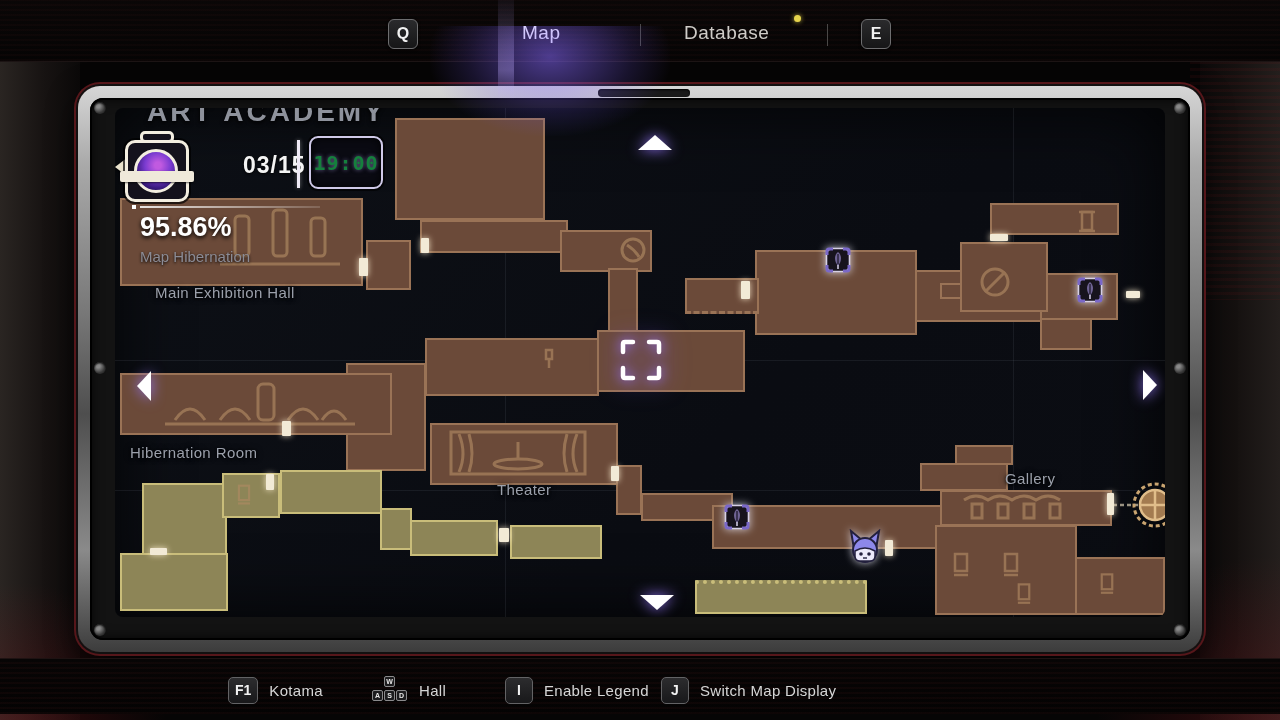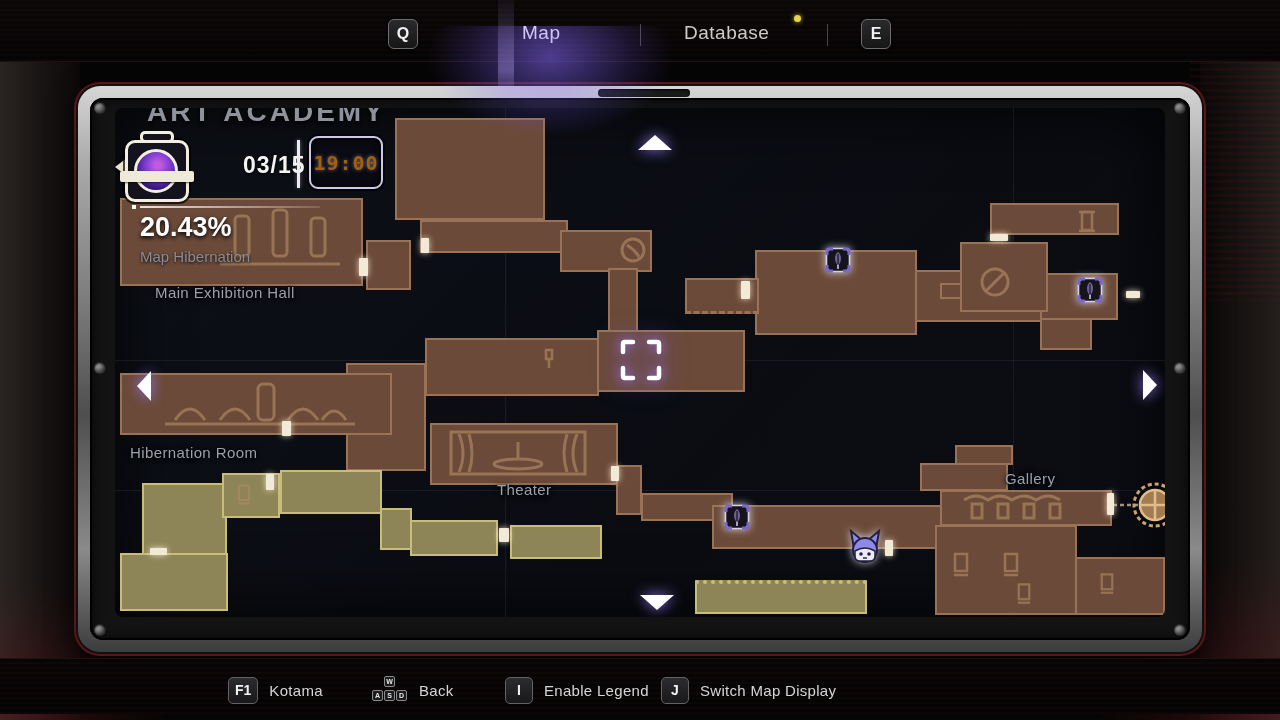--- a/index.html
+++ b/index.html
@@ -94,21 +94,21 @@
     border-top:13px solid transparent; border-bottom:13px solid transparent; border-right:17px solid #e9e2cc;
     filter:drop-shadow(0 1px 2px #000); }
   .hud-date { position:absolute; left:128px; top:44px; z-index:7; color:#f4f4f4; font-size:23px; font-weight:bold;
     letter-spacing:1px; text-shadow:0 1px 3px #000; }
   .hud-divider { position:absolute; left:182px; top:32px; width:3px; height:48px; background:#efeaf6; z-index:7;
     box-shadow:0 0 4px rgba(255,255,255,.4); }
   .clock { position:absolute; left:194px; top:28px; width:74px; height:53px; z-index:7;
     background:#0a0a12; border:2.5px solid #cfc9e8; border-radius:9px;
     display:flex; align-items:center; justify-content:center;
     box-shadow:0 0 0 2px rgba(0,0,0,.6), inset 0 0 8px rgba(0,0,0,.9); }
-  .clock span { font-family:"DejaVu Sans Mono", monospace; font-size:20px; font-weight:bold; color:#a16207;
+  .clock span { font-family:"DejaVu Sans Mono", monospace; font-size:20px; font-weight:bold; color:#15803d;
     letter-spacing:1px; text-shadow:0 0 4px rgba(190,180,255,.5); }
   .prog-line { position:absolute; left:25px; top:98px; width:180px; height:2px; z-index:7;
     background:linear-gradient(90deg, rgba(255,255,255,.85), rgba(255,255,255,.15)); }
   .prog-line::before { content:""; position:absolute; left:-8px; top:-1px; width:4px; height:4px; background:#fff; }
   .hud-pct { position:absolute; left:25px; top:104px; z-index:7; color:#fff; font-size:27px; font-weight:600;
     text-shadow:0 2px 4px #000; }
   .hud-pct-label { position:absolute; left:25px; top:140px; z-index:7; color:#8b8b95; font-size:15px;
     text-shadow:0 1px 3px #000; }
 
   
@@ -165,21 +165,21 @@
       <div class="handle"></div>
       <div class="window"></div>
       <div class="strap"></div>
     </div>
     <div class="hud-date">03/15</div>
     <div class="hud-divider"></div>
     <div class="clock">
       <span>19:00</span>
     </div>
     <div class="prog-line"></div>
-    <div class="hud-pct">20.43%</div>
+    <div class="hud-pct">95.86%</div>
     <div class="hud-pct-label">Map Hibernation</div>
   <div class="grid" style="left: 390px; top: 0px; width: 1px; height: 100%;"></div>
       <div class="grid" style="left: 898px; top: 0px; width: 1px; height: 100%;"></div>
       <div class="grid" style="top: 252px; left: 0px; height: 1px; width: 100%;"></div>
       <div class="grid" style="top: 382px; left: 0px; height: 1px; width: 100%;"></div>
       <div class="room brown" style="left: 5px; top: 90px; width: 243px; height: 88px;"></div>
       <div class="room brown" style="left: 251px; top: 132px; width: 45px; height: 50px;"></div>
       <div class="room brown" style="left: 280px; top: 10px; width: 150px; height: 102px;"></div>
       <div class="room brown" style="left: 305px; top: 112px; width: 148px; height: 33px;"></div>
       <div class="room brown" style="left: 445px; top: 122px; width: 92px; height: 42px;"></div>
@@ -402,21 +402,21 @@
       <div class="bkey">F1</div>
       <div class="blabel">Kotama</div>
     </div>
     <div class="shortcut" style="left: 372px;">
       <div class="wasd">
         <div class="k" style="left: 12px; top: 0px;">W</div>
         <div class="k" style="left: 0px; top: 14px;">A</div>
         <div class="k" style="left: 12px; top: 14px;">S</div>
         <div class="k" style="left: 24px; top: 14px;">D</div>
       </div>
-      <div class="blabel">Back</div>
+      <div class="blabel">Hall</div>
     </div>
     <div class="shortcut" style="left: 505px;">
       <div class="bkey">I</div>
       <div class="blabel">Enable Legend</div>
     </div>
     <div class="shortcut" style="left: 661px;">
       <div class="bkey">J</div>
       <div class="blabel">Switch Map Display</div>
     </div>
   </div>

